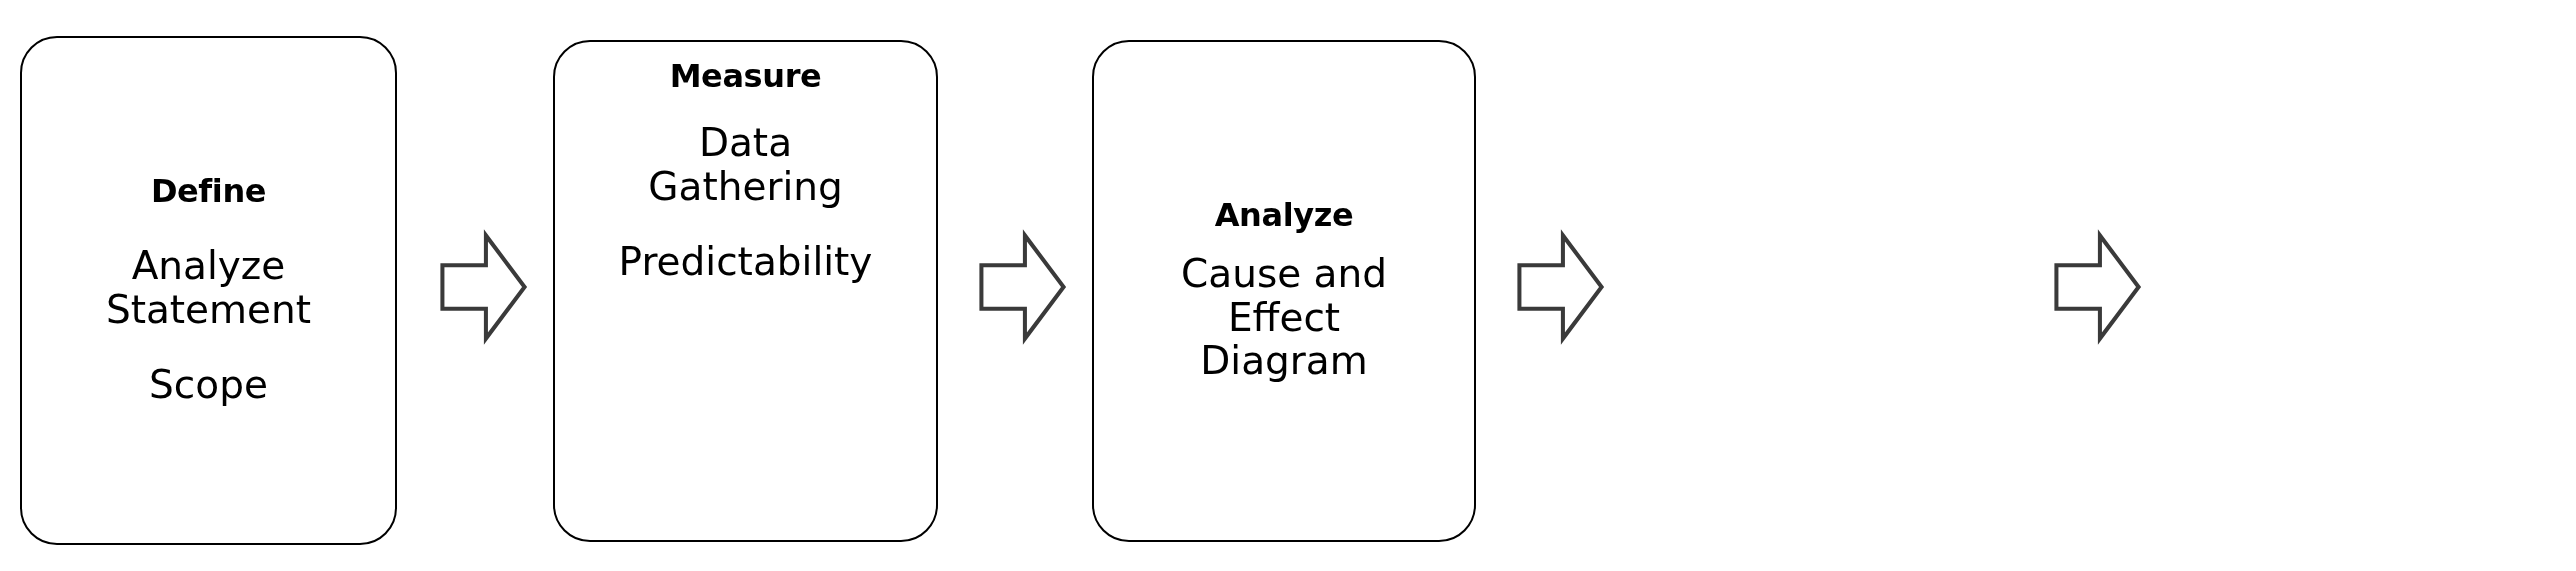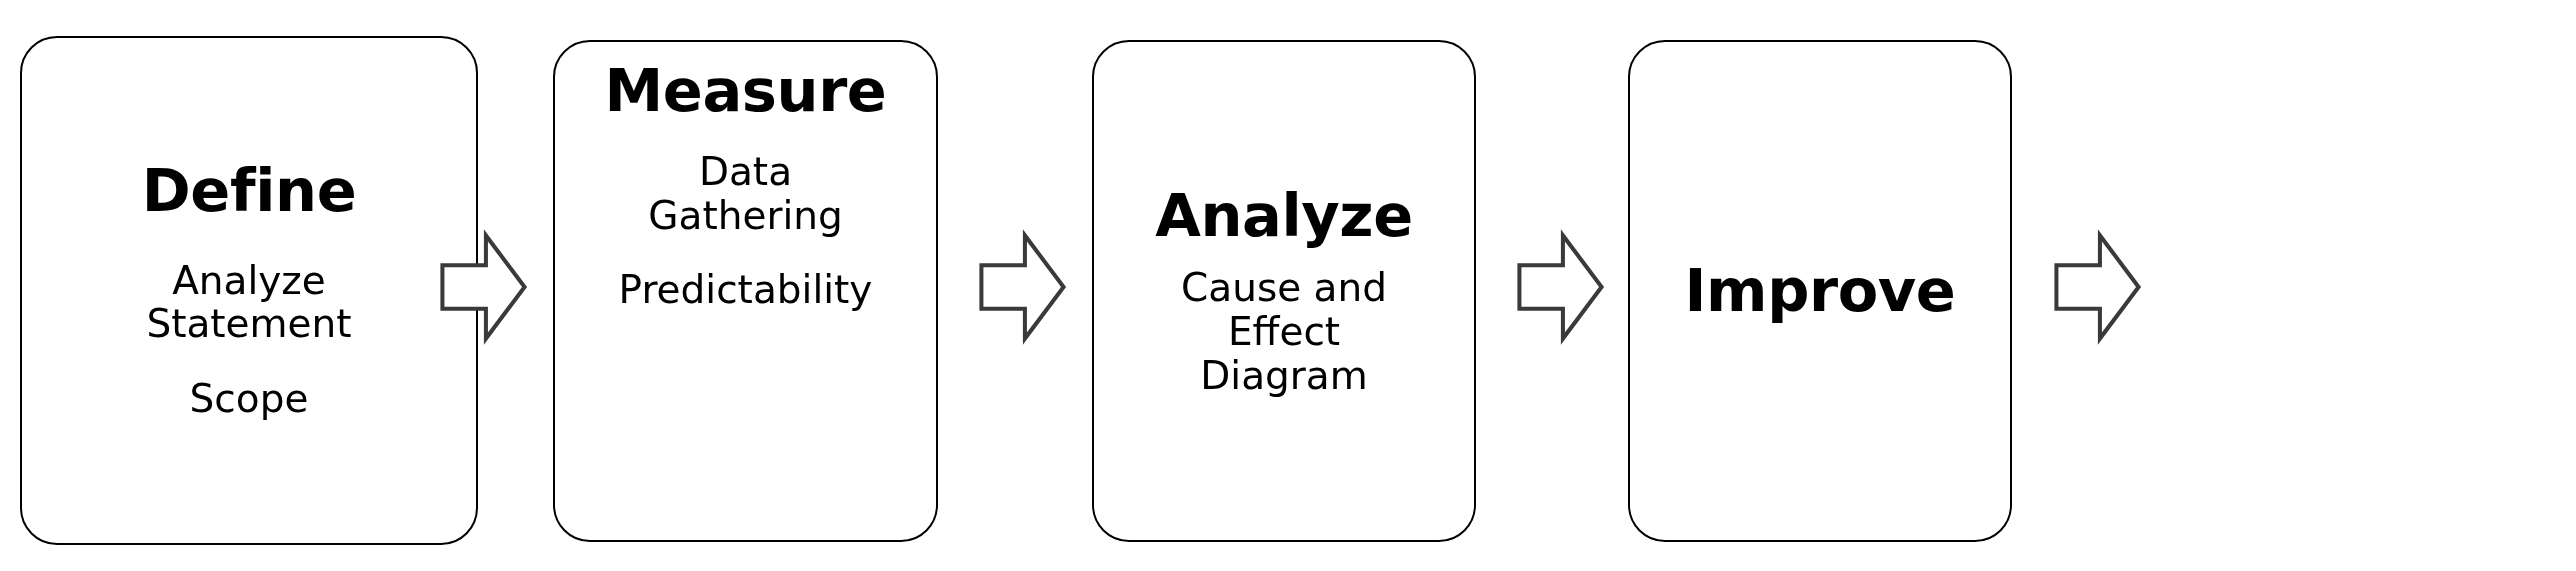--- a/index.html
+++ b/index.html
@@ -32,21 +32,21 @@
     overflow: hidden;
   }
   .stage-box.align-center {
     justify-content: center;
   }
   .stage-box.align-top {
     justify-content: flex-start;
   }
   .stage-title {
     font-weight: bold;
-    font-size: 59px;
+    font-size: 32px;
     line-height: 1.06;
     letter-spacing: -0.4px;
     white-space: nowrap;
   }
   .stage-items {
     display: flex;
     flex-direction: column;
     align-items: center;
     width: 100%;
   }
@@ -71,21 +71,21 @@
     stroke: #3a3a3a;
     stroke-width: 5;
     stroke-linejoin: miter;
   }
 </style>
 </head>
 <body>
 
 <div id="canvas">
 
-  <div class="stage-box align-center" style="left:20px; top:36px; width:458px; height:509px; padding-top:0px;">
+  <div class="stage-box align-center" style="left:20px; top:36px; width:377px; height:509px; padding-top:0px;">
     <div class="stage-title" style="margin-bottom:36px;">Define</div>
     <div class="stage-items">
       <div class="stage-item" style="margin-bottom:31px;">Analyze
 Statement</div>
       <div class="stage-item">Scope</div>
     </div>
   </div>
 
   <div class="arrow-wrap" style="left:440px; top:233px; width:87px; height:108px;">
     <svg viewBox="0 0 108 134" preserveAspectRatio="none">
@@ -116,24 +116,20 @@
 Diagram</div>
     </div>
   </div>
 
   <div class="arrow-wrap" style="left:1517px; top:233px; width:87px; height:108px;">
     <svg viewBox="0 0 108 134" preserveAspectRatio="none">
       <polygon class="arrow-shape" points="3,40 57,40 57,3 105,67 57,131 57,94 3,94"></polygon>
     </svg>
   </div>
 
-  <div class="stage-box align-center" style="left:1628px; top:40px; width:384px; height:502px;">
-    <div class="stage-title">Improve</div>
-    <div class="stage-items"></div>
-  </div>
 
   <div class="arrow-wrap" style="left:2054px; top:233px; width:87px; height:108px;">
     <svg viewBox="0 0 108 134" preserveAspectRatio="none">
       <polygon class="arrow-shape" points="3,40 57,40 57,3 105,67 57,131 57,94 3,94"></polygon>
     </svg>
   </div>
 
 
 </div>
 

